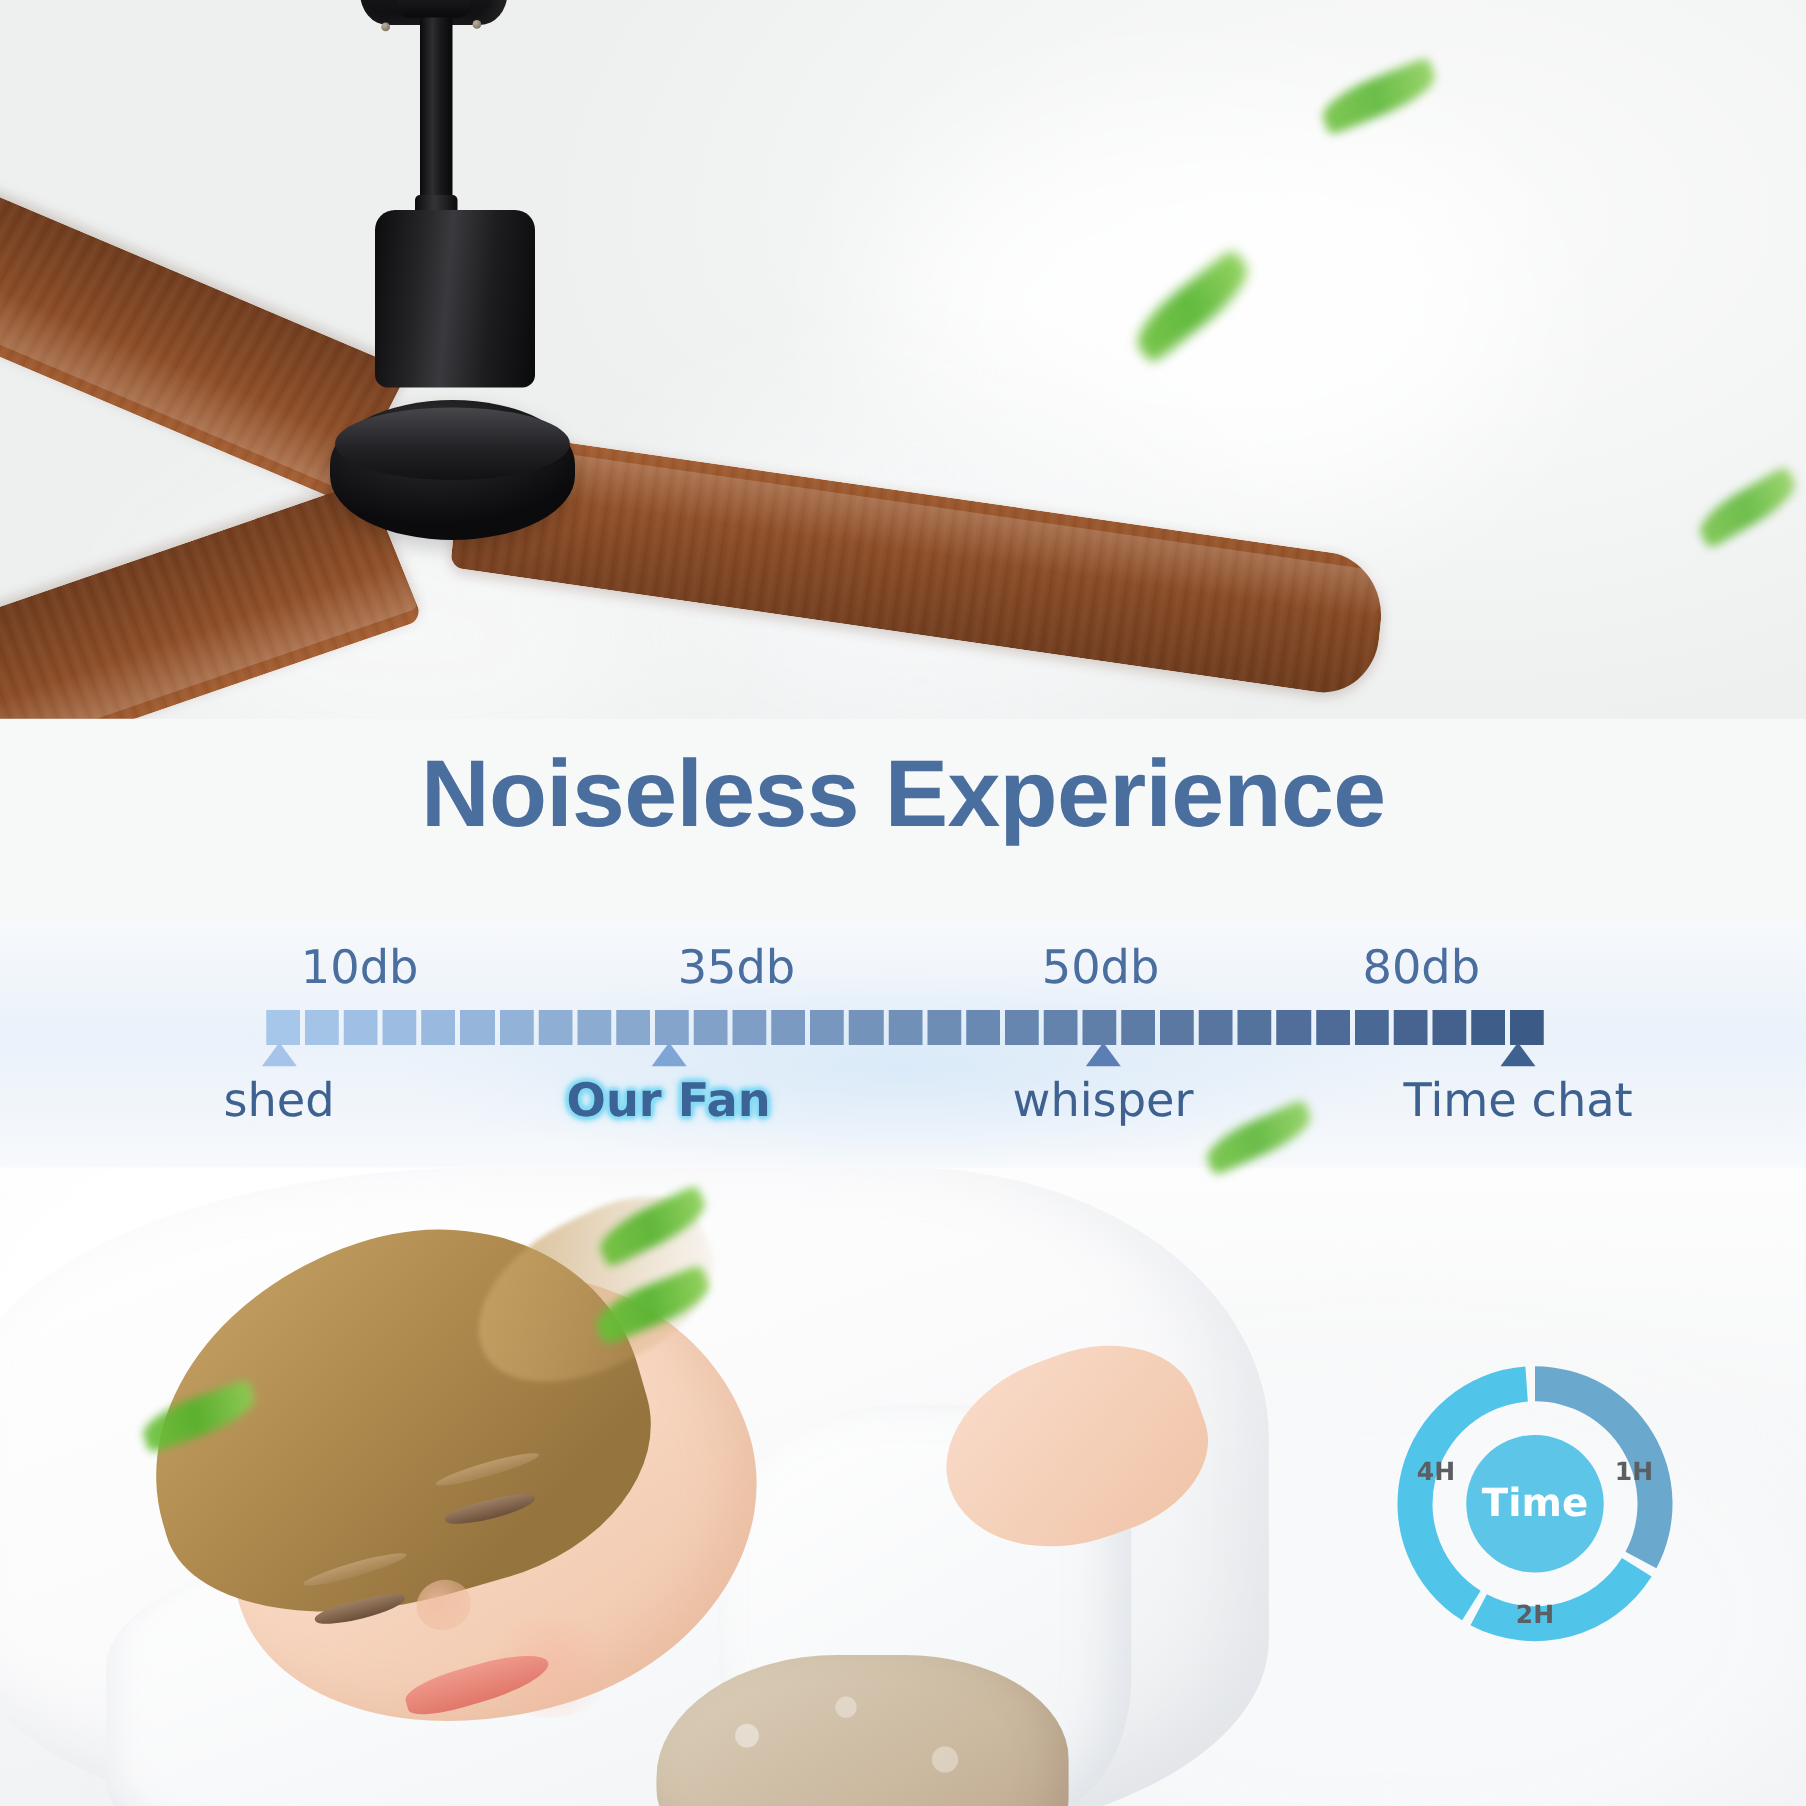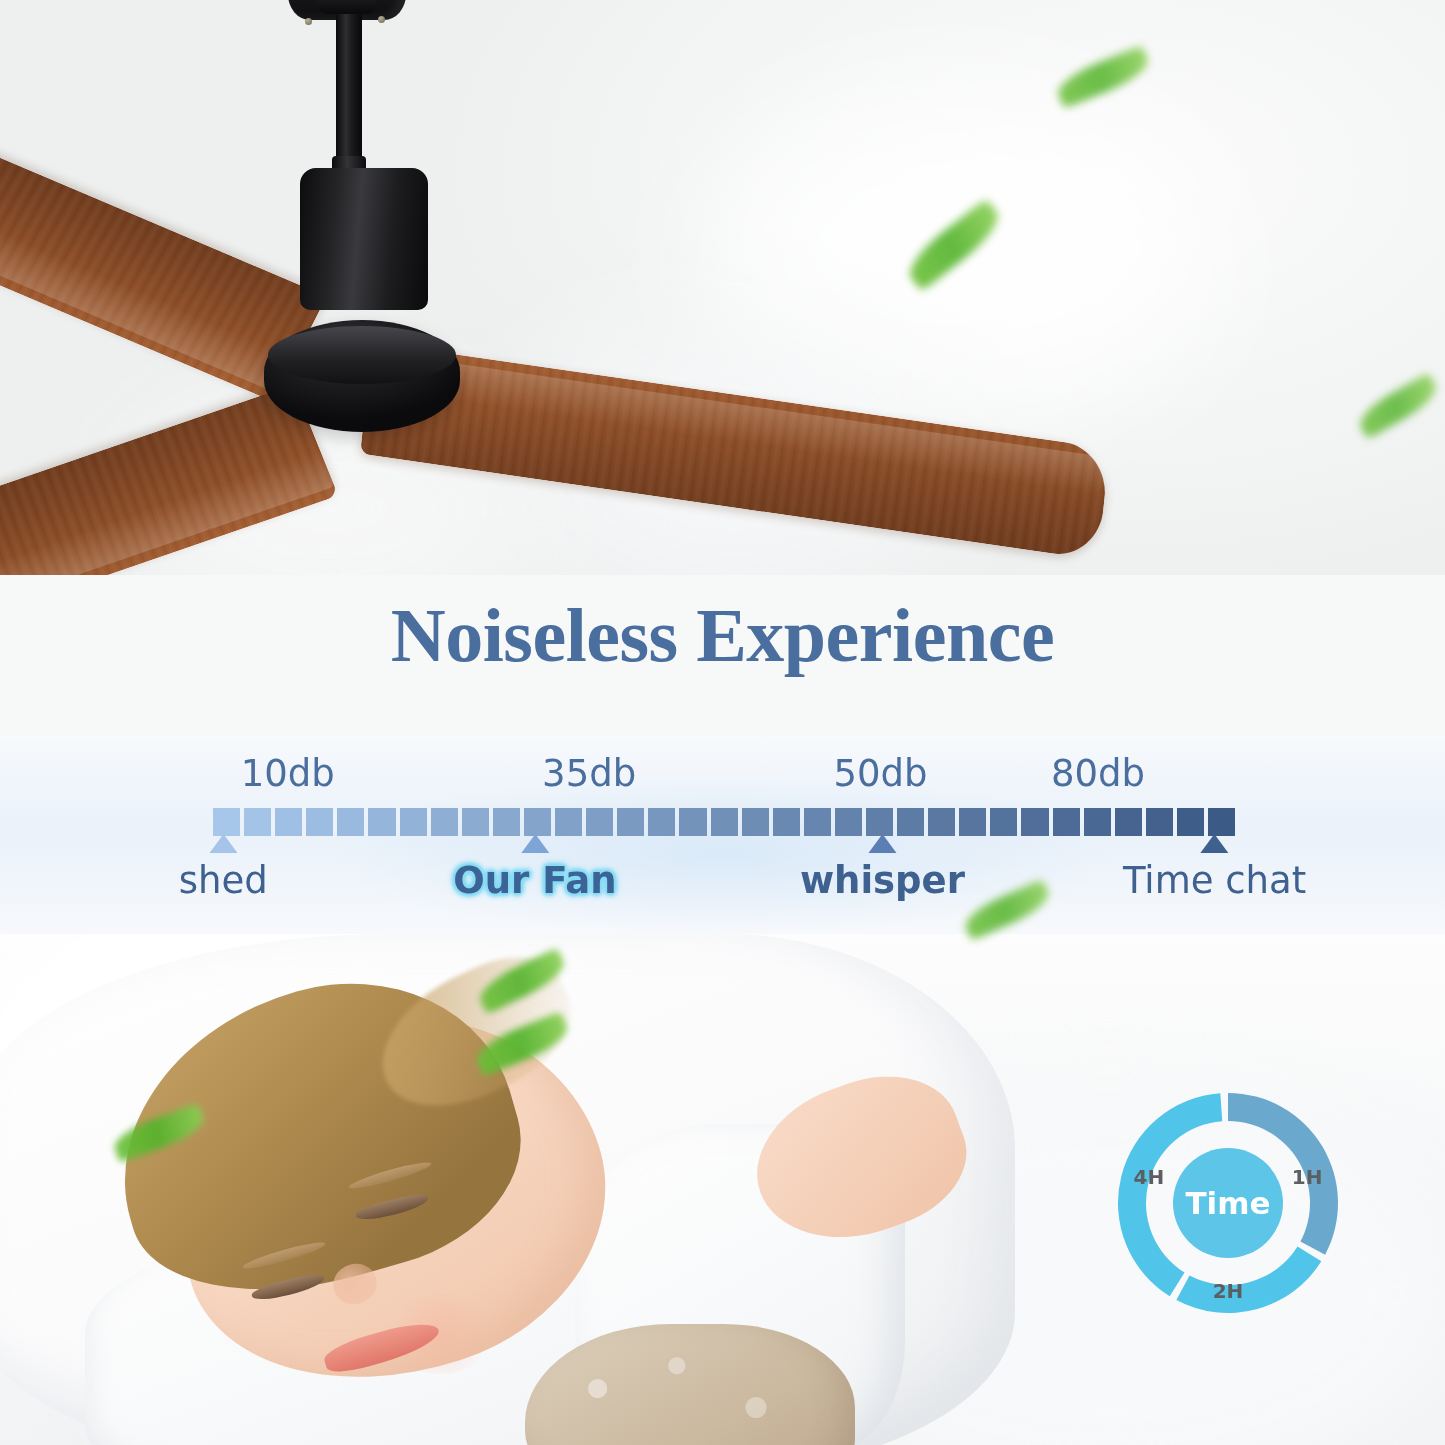--- a/index.html
+++ b/index.html
@@ -166,21 +166,21 @@
   
   .title {
     position: absolute;
     left: 0; top: 592px;
     width: 1445px;
     text-align: center;
     font-size: 76px;
     font-weight: 700;
     letter-spacing: -0.5px;
     color: #4a6e9e;
-    font-family: Liberation Serif, serif;
+    font-family: Liberation Sans, sans-serif;
   }
 
   
   .db-panel {
     position: absolute;
     left: 0; top: 736px;
     width: 1445px; height: 198px;
     background:
       linear-gradient(180deg, rgba(247,249,252,.95) 0%, rgba(233,241,250,.95) 48%, rgba(247,249,252,.95) 100%);
   }
@@ -411,21 +411,21 @@
     </div>
   </div>
 
   <div class="title">Noiseless Experience</div>
 
   <div class="db-panel">
     <div class="db-tick-labels" id="db-ticks">
         <div class="db-tick" style="left: 243.66px;">10db</div>
         <div class="db-tick" style="left: 545.15px;">35db</div>
         <div class="db-tick" style="left: 836.42px;">50db</div>
-        <div class="db-tick" style="left: 1054px;">80db</div>
+        <div class="db-tick" style="left: 1093px;">80db</div>
       </div>
     <div class="db-bars" id="db-bars">
         <div class="db-seg" style="background: rgb(166, 198, 234);"></div>
         <div class="db-seg" style="background: rgb(163, 195, 231);"></div>
         <div class="db-seg" style="background: rgb(159, 191, 228);"></div>
         <div class="db-seg" style="background: rgb(156, 188, 225);"></div>
         <div class="db-seg" style="background: rgb(153, 185, 222);"></div>
         <div class="db-seg" style="background: rgb(149, 181, 218);"></div>
         <div class="db-seg" style="background: rgb(146, 178, 215);"></div>
         <div class="db-seg" style="background: rgb(143, 174, 212);"></div>
@@ -457,21 +457,21 @@
       </div>
     <div class="db-markers" id="db-markers">
         <div class="db-marker" style="left: 223.22px;">
           <div class="db-arrow" style="border-bottom-color: rgb(166, 196, 233);"></div>
           <div class="db-mlabel">shed</div>
         </div>
         <div class="db-marker" style="left: 534.93px;">
           <div class="db-arrow" style="border-bottom-color: rgb(127, 164, 214);"></div>
           <div class="db-mlabel highlight">Our Fan</div>
         </div>
-        <div class="db-marker" style="left: 882.41px; font-weight: bold;">
+        <div class="db-marker" style="left: 882.41px;">
           <div class="db-arrow" style="border-bottom-color: rgb(91, 127, 180);"></div>
           <div class="db-mlabel">whisper</div>
         </div>
         <div class="db-marker" style="left: 1214.56px;">
           <div class="db-arrow" style="border-bottom-color: rgb(63, 97, 143);"></div>
           <div class="db-mlabel">Time chat</div>
         </div>
       </div>
   </div>
 

